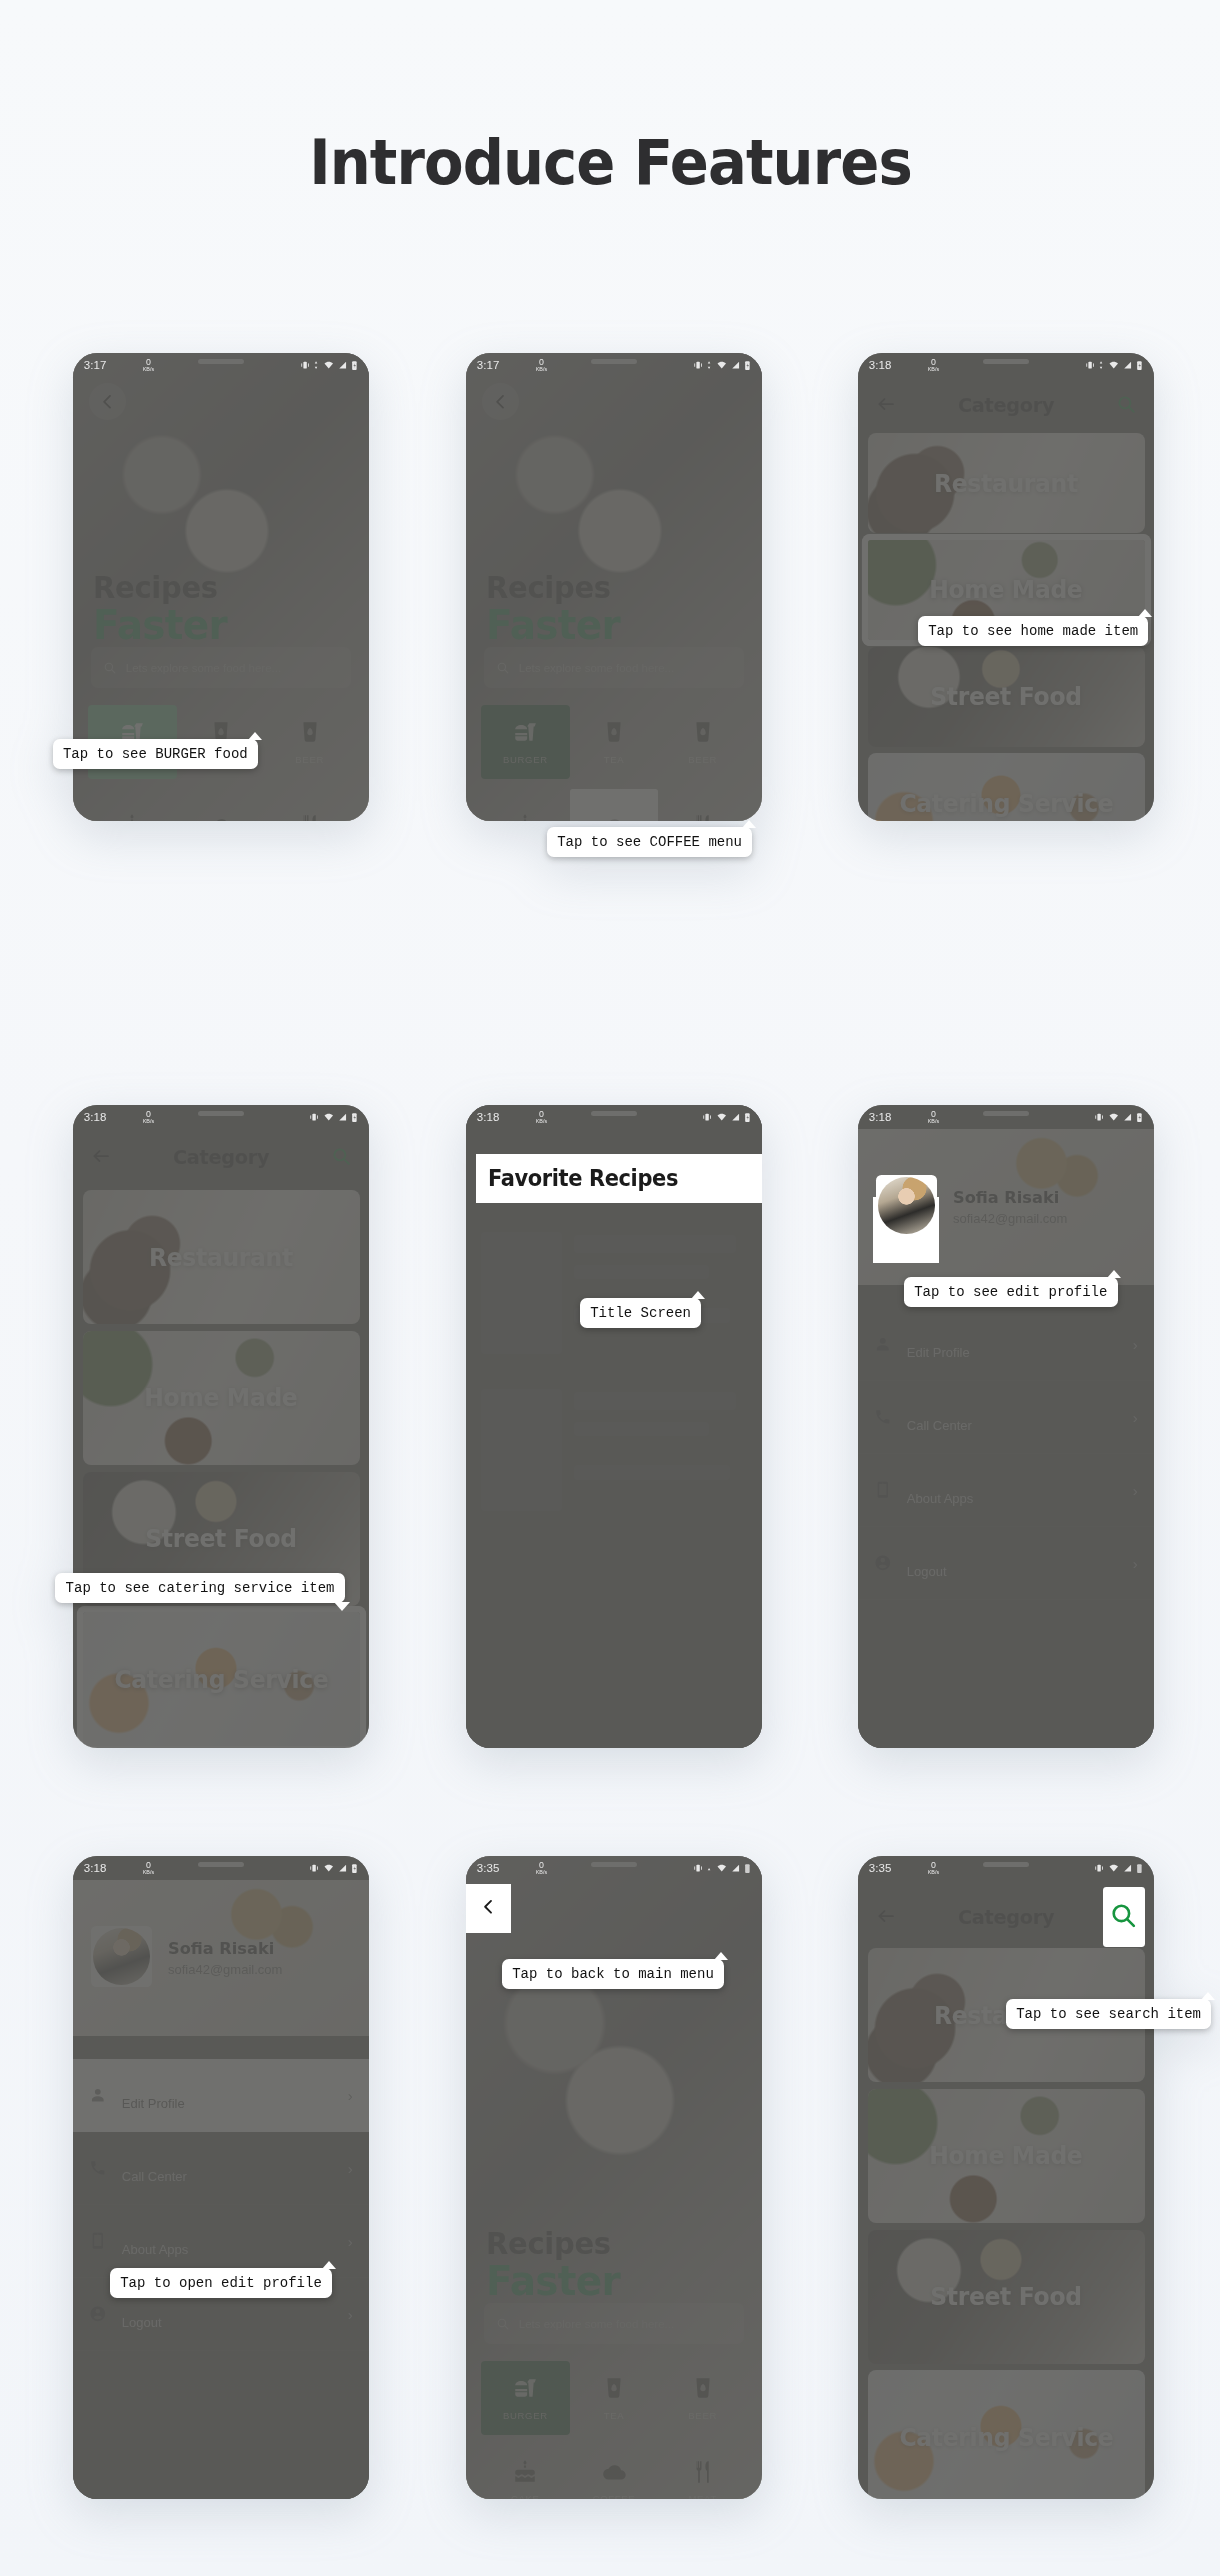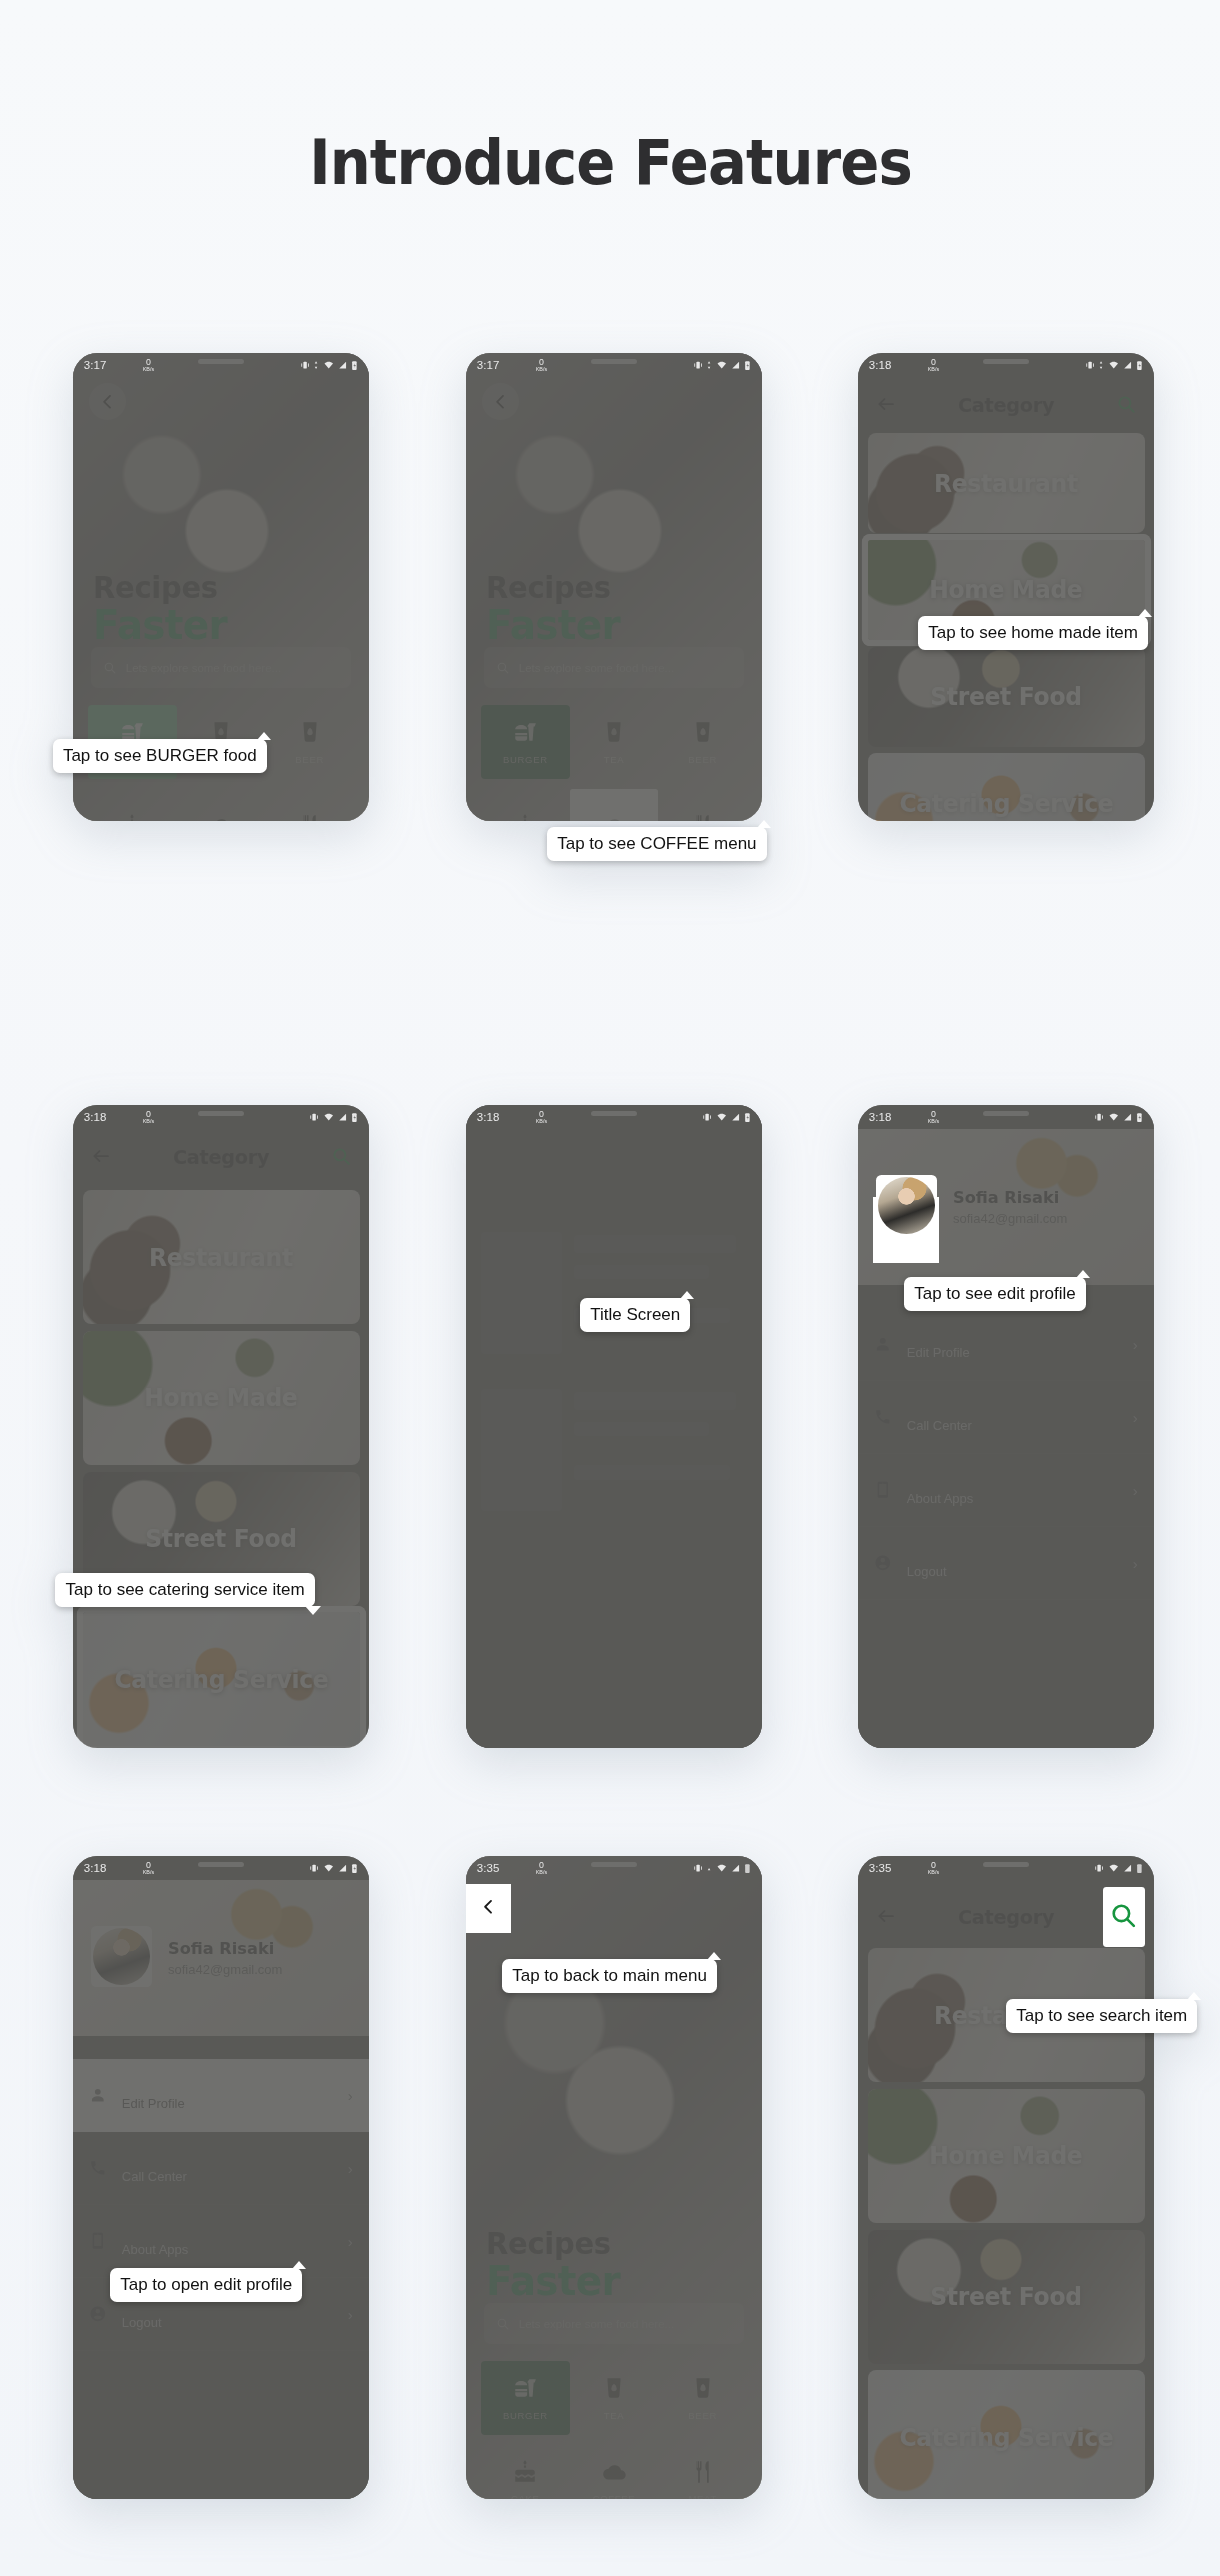--- a/index.html
+++ b/index.html
@@ -138,22 +138,22 @@
   .mrow{ height:73px; display:flex; align-items:center; padding:0 16.2px; gap:15px;
      border-bottom:0.7px solid rgba(255,255,255,.045); }
   .mrow svg{ width:17.6px; height:17.6px; fill:#3a3a38; flex:0 0 auto;}
   .mrow .mlbl{ flex:1; font-size:13px; color:#cfcfcc;margin-top:16px; }
   .mrow .chev{ color:#b9b9b6; font-size:15px; }
   .mrow.hl{ background:#fff; z-index:9; position:relative; }
   .mrow.hl .mlbl{ color:#585856; } .mrow.hl svg{ fill:#7b7b79; } .mrow.hl .chev{color:#8a8a88}
 
   
   .tip{ position:absolute; z-index:30; background:#fff; border-radius:6.8px;
-     padding:6.8px 10.2px; font-size:17px; color:#121212; white-space:nowrap;
-     box-shadow:0 2px 6.8px rgba(0,0,0,.25); font-family:Liberation Sans, sans-serif;}
+     padding:6.8px 10.2px; font-size:14px; color:#121212; white-space:nowrap;
+     box-shadow:0 2px 6.8px rgba(0,0,0,.25); font-family:Liberation Mono, monospace;}
   .tip::after{ content:""; position:absolute; width:0; height:0; }
   .tip.up::after{ top:-7.4px; border-left:7.4px solid transparent; border-right:7.4px solid transparent;
      border-bottom:8.1px solid #fff; }
   .tip.down::after{ bottom:-8.8px; border-left:8.8px solid transparent; border-right:8.8px solid transparent;
      border-top:9.5px solid #fff; }
   
   .focus-box{ position:absolute; background:#fff; z-index:8; }
 </style>
 </head>
 <body>
@@ -472,20 +472,23 @@
       <div style="position:absolute;inset:0;background:#5b5b59;"></div>
       <div class="skel" style="left:15px; top:127px; width:81px; height:122px;"></div>
       <div class="skel" style="left:108px; top:130px; width:162px; height:17.6px;"></div>
       <div class="skel" style="left:108px; top:160px; width:135px; height:13.5px;"></div>
       <div class="skel" style="left:108px; top:203px; width:156px; height:15px;"></div>
       <div class="skel" style="left:15px; top:284px; width:81px; height:122px;"></div>
       <div class="skel" style="left:108px; top:287px; width:162px; height:17.6px;"></div>
       <div class="skel" style="left:108px; top:317px; width:135px; height:13.5px;"></div>
       <div class="skel" style="left:108px; top:360px; width:156px; height:15px;"></div>
       <div class="dim"></div>
+      <div class="favtitlebar">
+        <span class="t">Favorite Recipes</span>
+      </div>
       <div class="statusbar">
         <span class="sb-time">3:18</span>
         <span class="sb-kb">
             <b>0</b>
             <span>KB/s</span>
           </span>
         <span class="sb-spacer"></span>
         <span class="sb-icons">
           <svg width="10.2" height="10.2" viewBox="0 0 24 24">
               <rect x="8" y="4" width="8" height="16" rx="2" fill="#e9e9e9"></rect>

